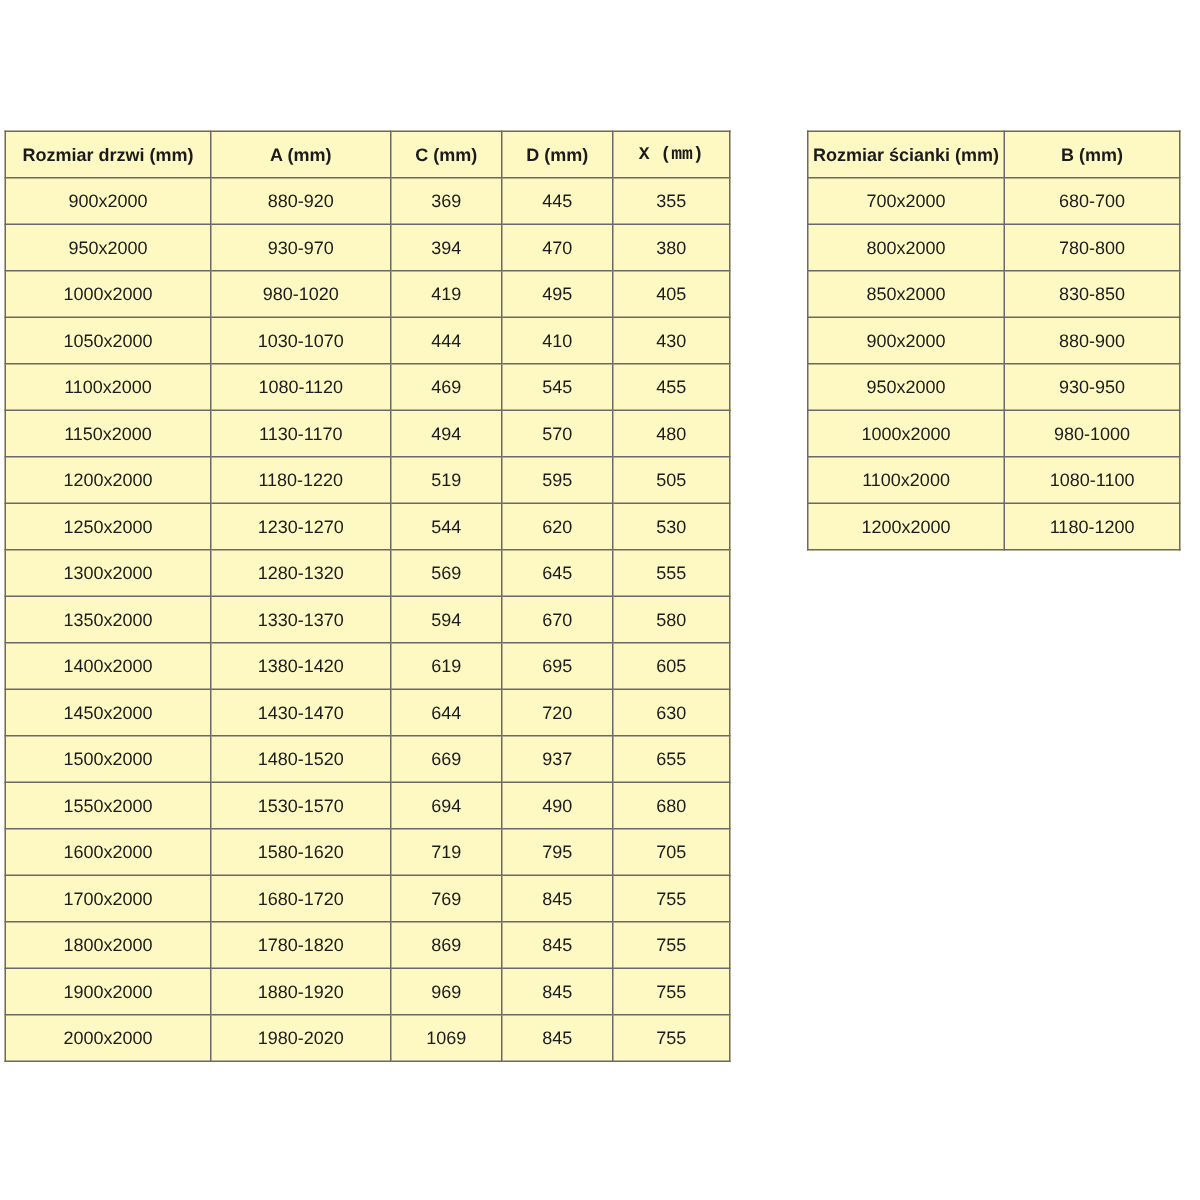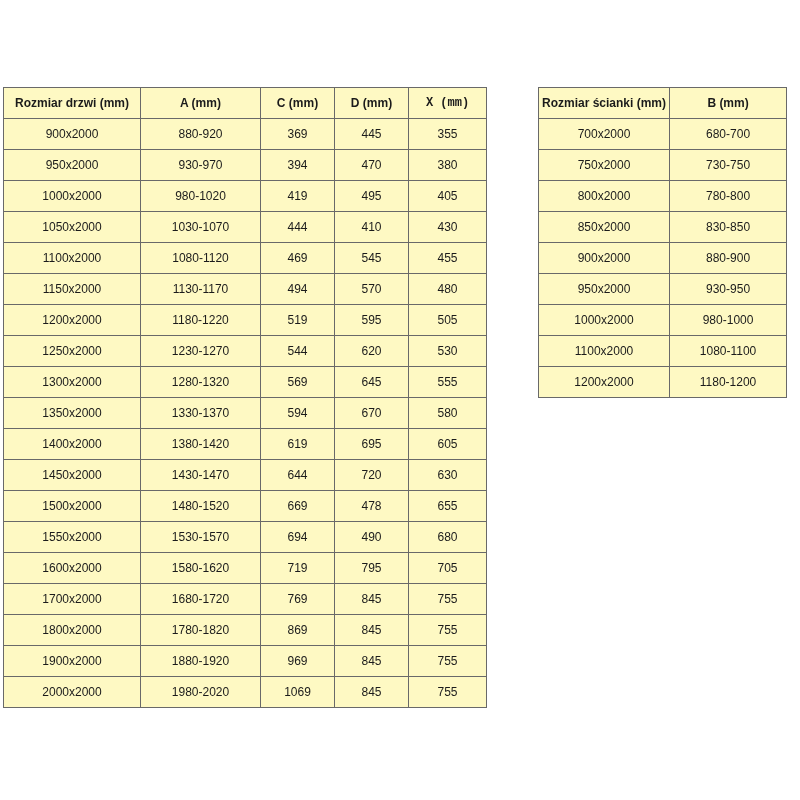--- a/index.html
+++ b/index.html
@@ -138,21 +138,21 @@
           <td>1450x2000</td>
           <td>1430-1470</td>
           <td>644</td>
           <td>720</td>
           <td>630</td>
         </tr>
         <tr>
           <td>1500x2000</td>
           <td>1480-1520</td>
           <td>669</td>
-          <td>478</td>
+          <td>937</td>
           <td>655</td>
         </tr>
         <tr>
           <td>1550x2000</td>
           <td>1530-1570</td>
           <td>694</td>
           <td>490</td>
           <td>680</td>
         </tr>
         <tr>
@@ -198,24 +198,20 @@
           <th>Rozmiar ścianki (mm)</th>
           <th>B (mm)</th>
         </tr>
       </thead>
       <tbody>
         <tr>
           <td>700x2000</td>
           <td>680-700</td>
         </tr>
         <tr>
-          <td>750x2000</td>
-          <td>730-750</td>
-        </tr>
-        <tr>
           <td>800x2000</td>
           <td>780-800</td>
         </tr>
         <tr>
           <td>850x2000</td>
           <td>830-850</td>
         </tr>
         <tr>
           <td>900x2000</td>
           <td>880-900</td>

